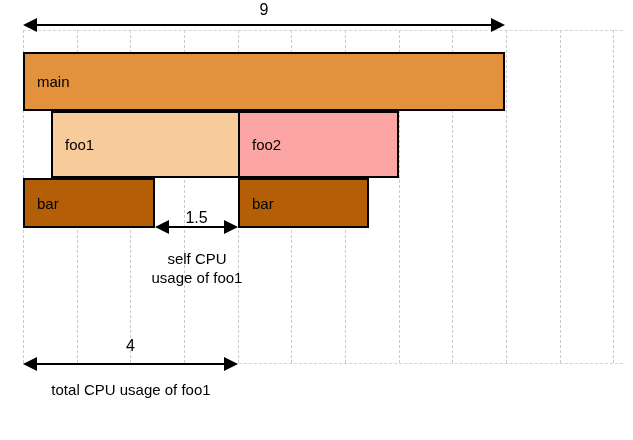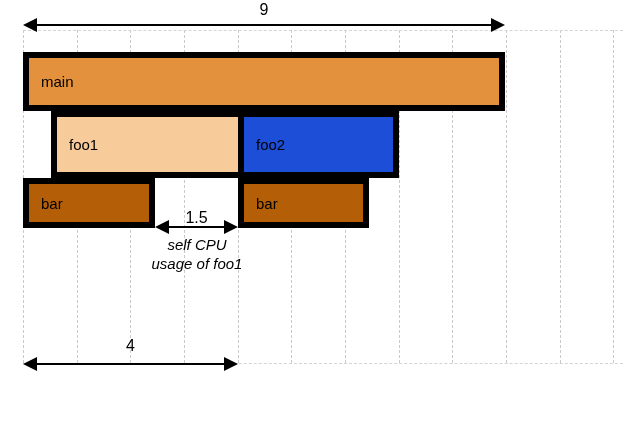--- a/index.html
+++ b/index.html
@@ -45,21 +45,21 @@
     left: 23px;
     width: 600px;
     height: 0;
     border-top: 1px dashed #d4d4d4;
   }
 
   
   .frame {
     position: absolute;
     box-sizing: border-box;
-    border: 6px solid #000000;
+    border: 2px solid #000000;
     display: flex;
     align-items: center;
   }
   .frame-label {
     font-size: 15px;
     line-height: 1;
     padding-left: 12px;
     color: #000000;
     white-space: nowrap;
   }
@@ -140,42 +140,43 @@
   </div>
 
   <div class="frame" style="left:23px; top:52px; width:482px; height:59px; background:#E3913C;">
     <span class="frame-label">main</span>
   </div>
 
   <div class="frame" style="left:23px; top:111px; width:215px; height:67px; background:#F8CB9A;margin-left:28px;">
     <span class="frame-label">foo1</span>
   </div>
 
-  <div class="frame" style="left:238px; top:111px; width:161px; height:67px; background:#1d4ed8;">
+  <div class="frame" style="left:238px; top:111px; width:161px; height:67px; background:#fca5a5;">
     <span class="frame-label">foo2</span>
   </div>
 
   <div class="frame" style="left:23px; top:178px; width:132px; height:50px; background:#B45F07;">
     <span class="frame-label">bar</span>
   </div>
 
   <div class="frame" style="left:238px; top:178px; width:131px; height:50px; background:#B45F07;">
     <span class="frame-label">bar</span>
   </div>
 
   <div class="measure-value" style="left:155px; top:203px; width:83px;margin-top:7px;">1.5</div>
   <div class="measure" style="left:155px; top:226px; width:83px;">
     <div class="shaft" style="left:10px; width:63px;"></div>
     <div class="head head-left"></div>
     <div class="head head-right"></div>
   </div>
 
-  <div class="caption" style="left:148px; top:236px; width:98px;font-style:italic;">self CPU usage of foo1</div>
+  <div class="caption" style="left:148px; top:250px; width:98px;">self CPU usage of foo1</div>
 
   <div class="measure-value" style="left:23px; top:338px; width:215px;">4</div>
   <div class="measure" style="left:23px; top:363px; width:215px;">
     <div class="shaft" style="left:10px; width:195px;"></div>
     <div class="head head-left"></div>
     <div class="head head-right"></div>
   </div>
 
+  <div class="caption" style="left:36px; top:381px; width:190px;">total CPU usage of foo1</div>
 
 </div>
 
 </body></html>

